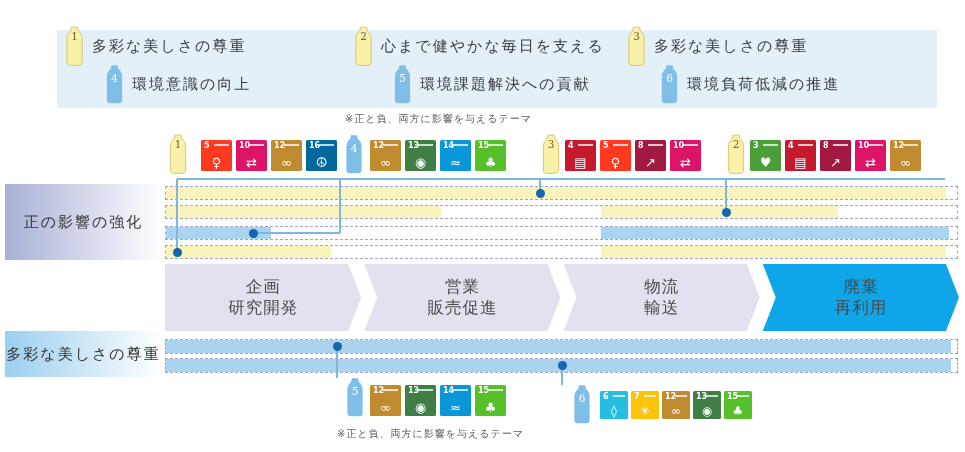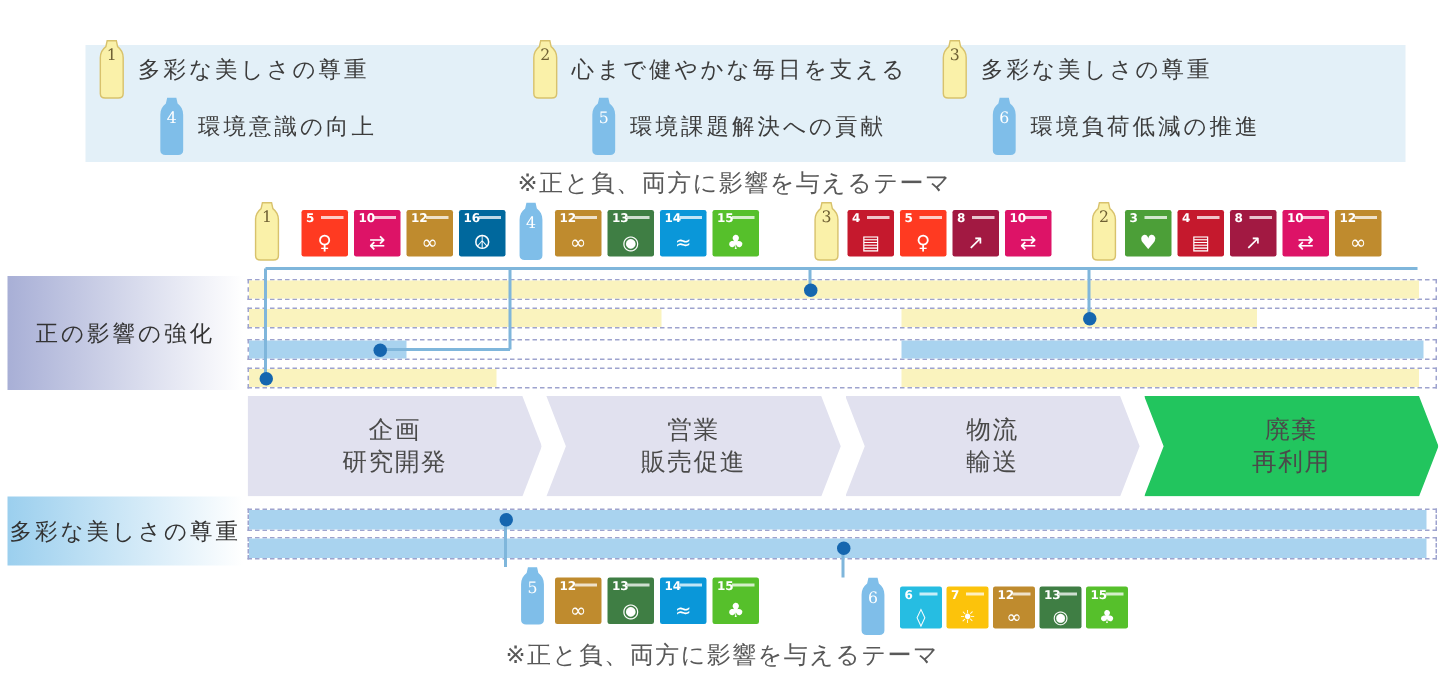--- a/index.html
+++ b/index.html
@@ -6,21 +6,21 @@
   #stage{
     position:relative;width:965px;height:452px;overflow:hidden;background:#fff;
     font-family:"DejaVu Sans","Liberation Sans",sans-serif;color:#3c3c3c;
   }
   .abs{position:absolute;}
   
   #legend-box{position:absolute;left:57px;top:30px;width:880px;height:78px;}
   .legend-item{position:absolute;height:40px;white-space:nowrap;}
   .legend-item .lbl{position:absolute;left:28px;top:0;line-height:40px;font-size:15px;letter-spacing:2px;color:#3c3c3c;}
   
-  .note{position:absolute;font-size:16px;letter-spacing:1px;color:#595959;white-space:nowrap;}
+  .note{position:absolute;font-size:10px;letter-spacing:1px;color:#595959;white-space:nowrap;}
   
   .track{position:absolute;left:165px;width:793px;border:1px dashed #9EA3CE;box-sizing:border-box;}
   .seg{position:absolute;top:0;bottom:0;}
   .cline{position:absolute;background:#7FB6DB;}
   .cdot{position:absolute;width:9px;height:9px;border-radius:50%;background:#1566AF;}
   
   .sdg-tile{position:absolute;border-radius:1.5px;color:#fff;overflow:hidden;}
   .sdg-tile .tn{position:absolute;top:1px;left:3px;font-size:8px;font-weight:bold;line-height:1.2;}
   .sdg-tile .tc{position:absolute;top:4px;left:13px;right:3px;height:2px;background:rgba(255,255,255,.75);}
   .sdg-tile .tg{position:absolute;bottom:0;left:0;right:0;text-align:center;font-size:13px;line-height:1.25;}
@@ -288,19 +288,19 @@
         <div>研究開発</div>
       </div>
       <div class="stage-item" style="background: rgb(225, 225, 239);">
         <div>営業</div>
         <div>販売促進</div>
       </div>
       <div class="stage-item" style="background: rgb(225, 225, 239);">
         <div>物流</div>
         <div>輸送</div>
       </div>
-      <div class="stage-item" style="background: #22c55e;">
+      <div class="stage-item" style="background: #0ea5e9;">
         <div>廃棄</div>
         <div>再利用</div>
       </div>
     </div>
 
 </div>
 
 </body></html>

